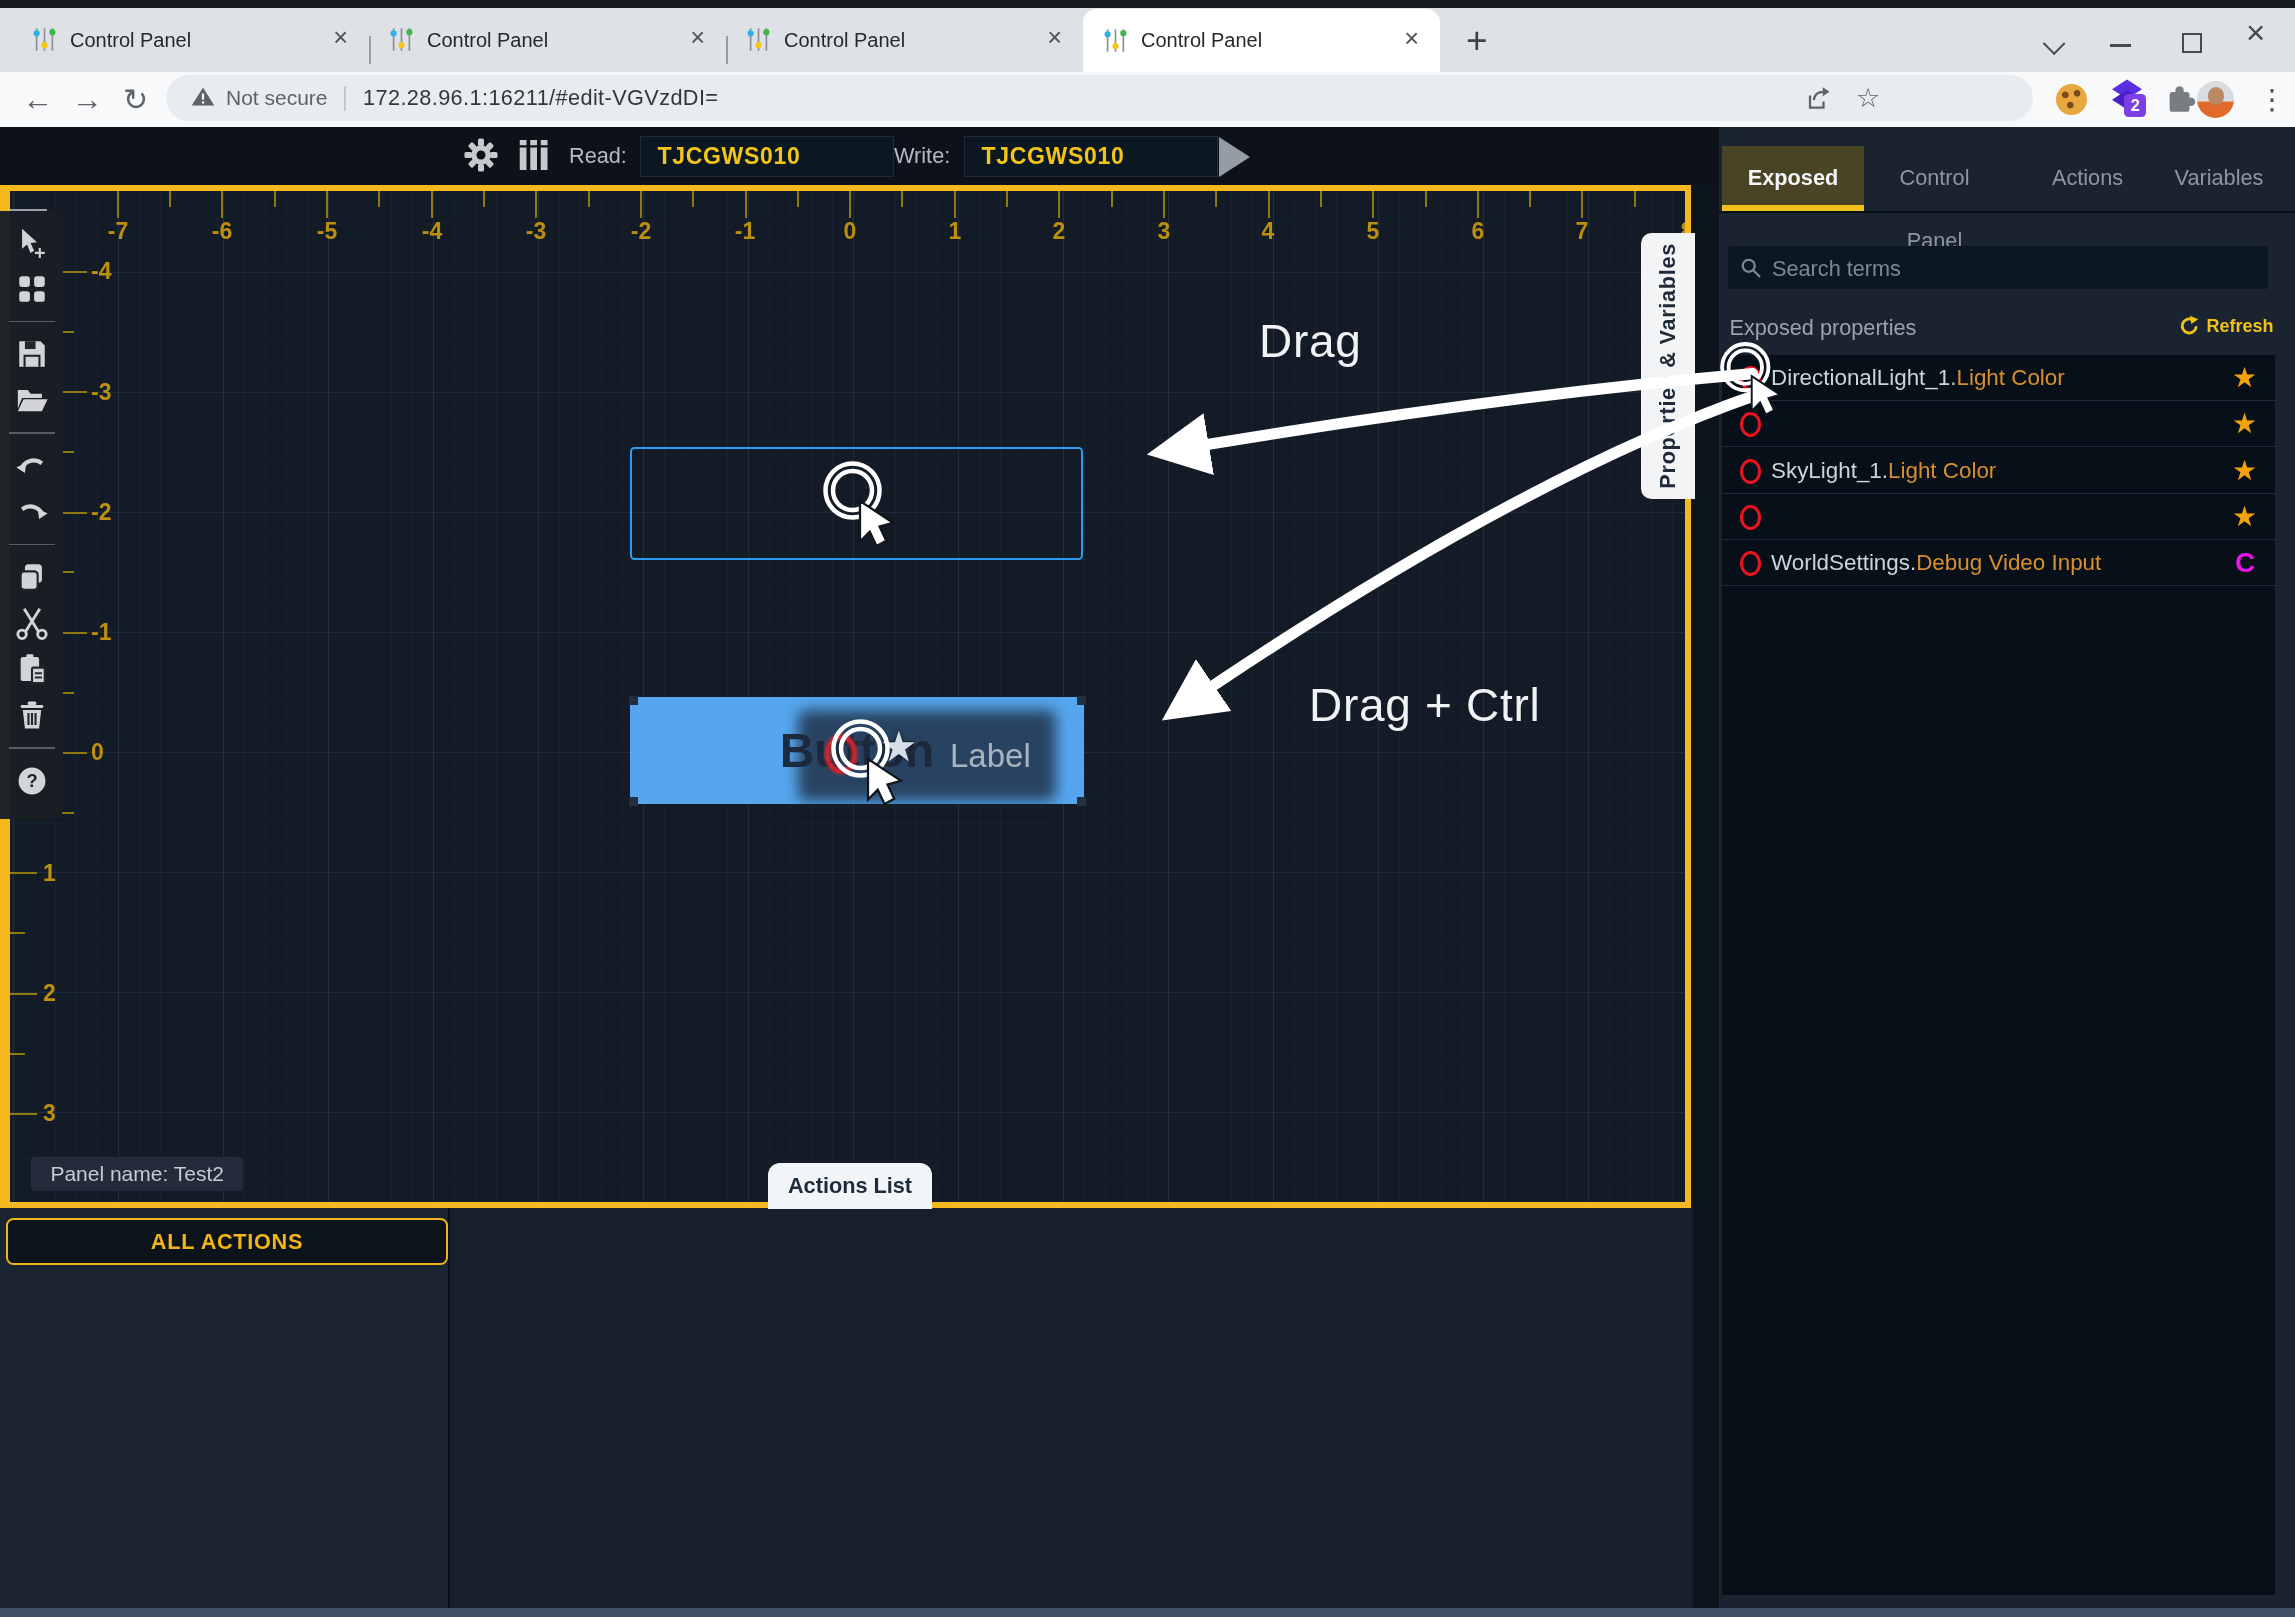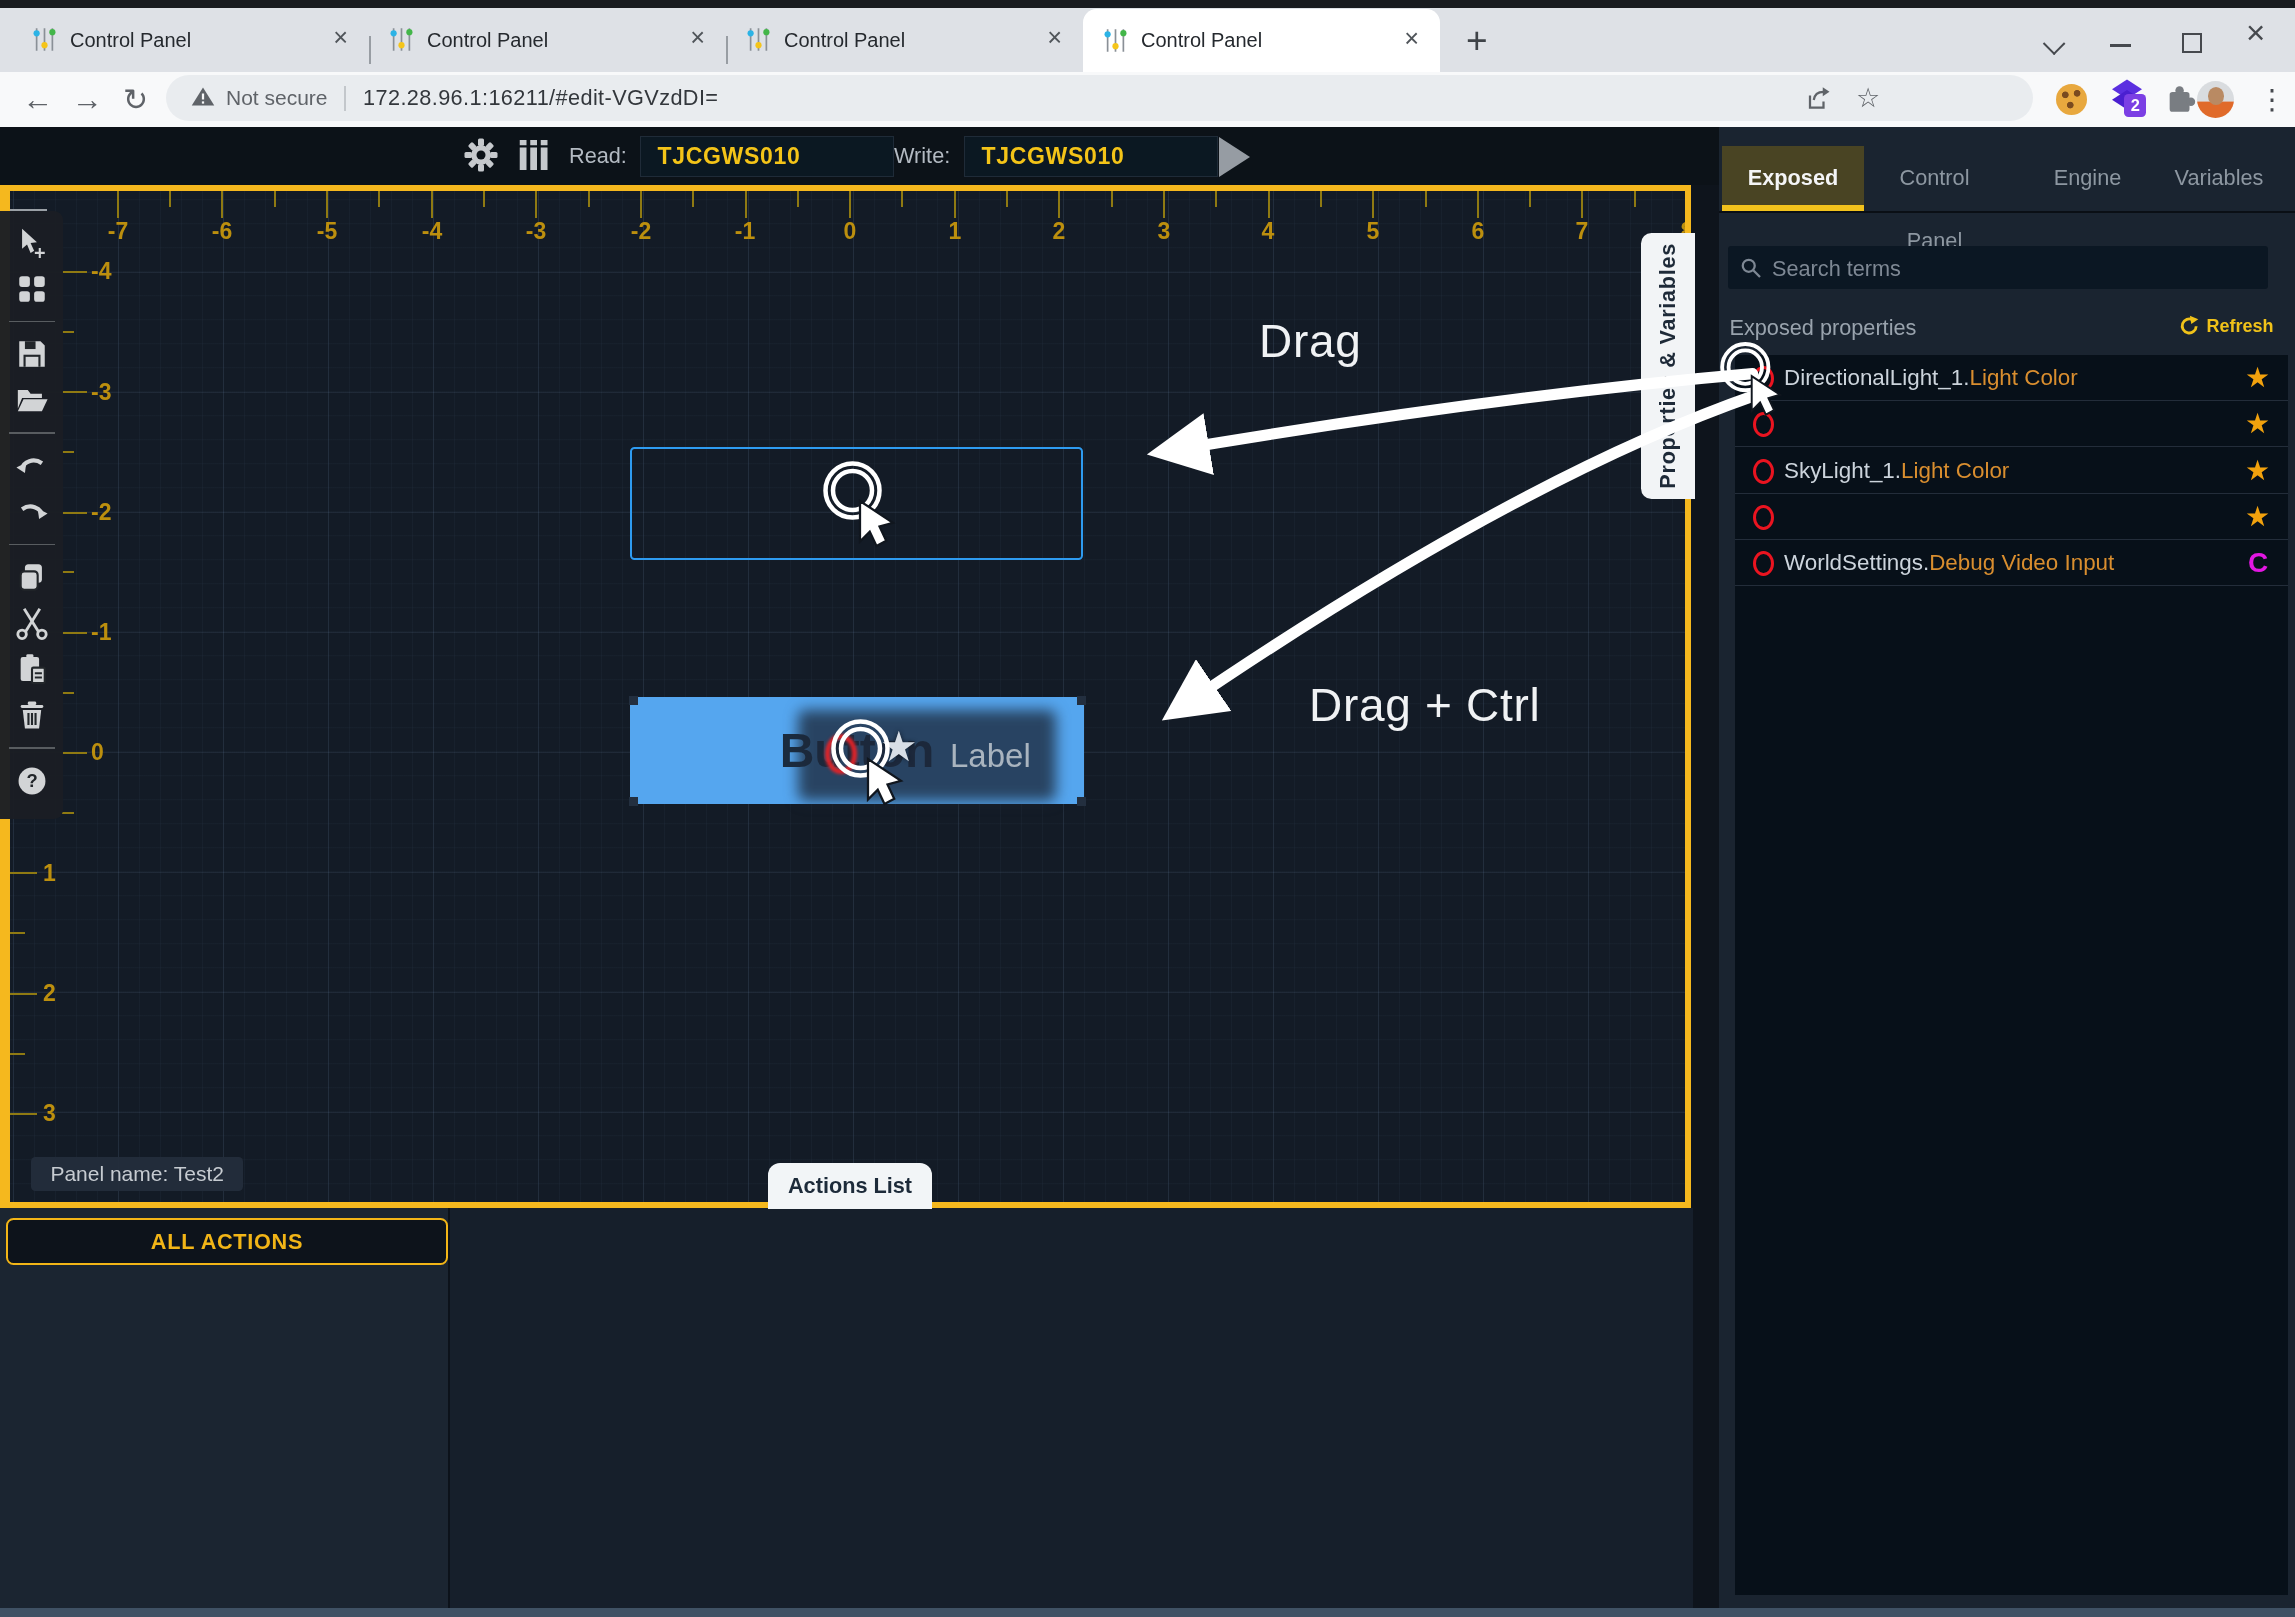--- a/index.html
+++ b/index.html
@@ -104,21 +104,21 @@
   .sbline{position:absolute;left:0;top:84px;width:577px;height:1.5px;background:#0a0f15;}
   .searchbox{position:absolute;left:9px;top:119px;width:540px;height:43px;background:#0b1723;border-radius:3px;}
   .searchbox svg{position:absolute;left:10.5px;top:9.7px;width:24px;height:24px;}
   .searchbox input{position:absolute;left:42px;top:0;width:486px;height:43px;background:transparent;border:none;
     outline:none;color:#cfd6dd;font-size:21.7px;font-family:"Liberation Sans",sans-serif;}
   .searchbox input::placeholder{color:#7e8894;opacity:1;}
   .sectitle{position:absolute;left:10.5px;top:188px;font-size:21.7px;color:#99a3ad;}
   .refresh{position:absolute;left:459px;top:188px;display:flex;align-items:center;gap:6px;}
   .refresh svg{width:22.4px;height:22.4px;}
   .refresh span{color:#f0c219;font-size:18px;font-weight:bold;}
-  .proplist{position:absolute;left:16px;top:228px;width:553px;height:1240px;background:#071019;}
+  .proplist{position:absolute;left:3px;top:228px;width:553px;height:1240px;background:#071019;}
   .proprow{position:absolute;left:0;width:553px;height:45px;border-bottom:1.5px solid #232d3a;}
   .redring{position:absolute;left:18px;top:10.5px;width:15px;height:19.4px;border:3.7px solid #ea1420;border-radius:50%;}
   .rowtext{position:absolute;left:49px;top:0;line-height:45px;font-size:22.4px;white-space:nowrap;}
   .rowobj{color:#ccd4dc;}
   .rowprop{color:#d98e2f;}
   .rowstar{position:absolute;left:510px;top:0;line-height:45px;font-size:28px;color:#f2a20d;}
   .rowc{position:absolute;left:513px;top:0;line-height:45px;font-size:28px;font-weight:bold;color:#e317e3;}
   
   .overlay{left:0;top:0;z-index:40;pointer-events:none;}
   .draglabel{color:#f0f2f4;font-size:46px;font-weight:300;z-index:41;letter-spacing:0.7px;}
@@ -476,21 +476,21 @@
 
   <div class="abs bpleft"></div>
   <div class="abs bpmid"></div>
   <div class="abs allactions">ALL ACTIONS</div>
 
   <div class="abs sidebar">
     <div id="sbtabs">
         <div class="sbtab active" style="left: 3px; width: 142px;">Exposed</div>
         <div class="sbunderline" style="left: 3px; width: 142px;"></div>
         <div class="sbtab inactive" style="left: 152px; width: 127px;">Control Panel</div>
-        <div class="sbtab inactive" style="left: 316px; width: 105px;">Engine</div>
+        <div class="sbtab inactive" style="left: 316px; width: 105px;">Actions</div>
         <div class="sbtab inactive" style="left: 444px; width: 112px;">Variables</div>
       </div>
     <div class="sbline"></div>
     <div class="searchbox">
       <svg viewBox="0 0 32 32">
           <g fill="none" stroke="#7e8894" stroke-width="3">
             <circle cx="13" cy="13" r="8"></circle>
             <path d="M19 19 L28 28"></path>
           </g>
         </svg>

